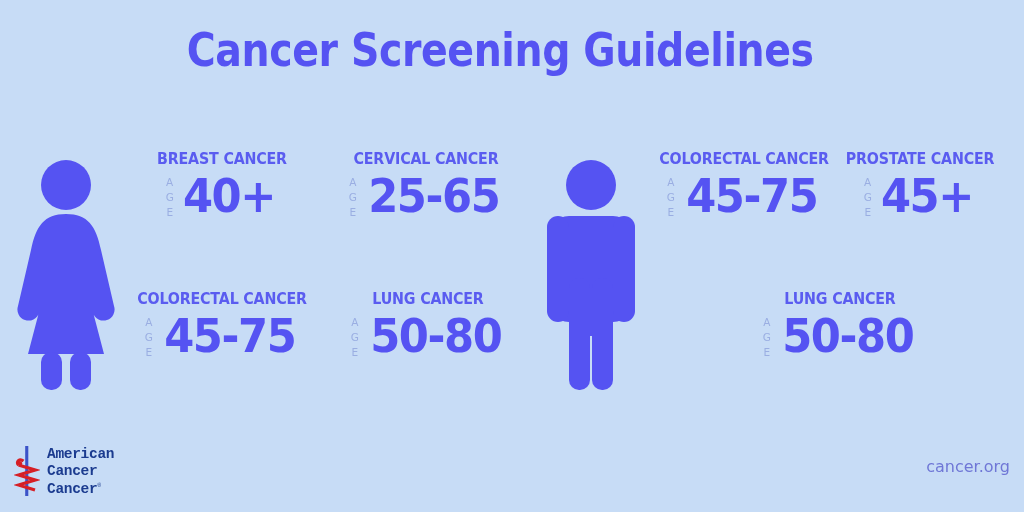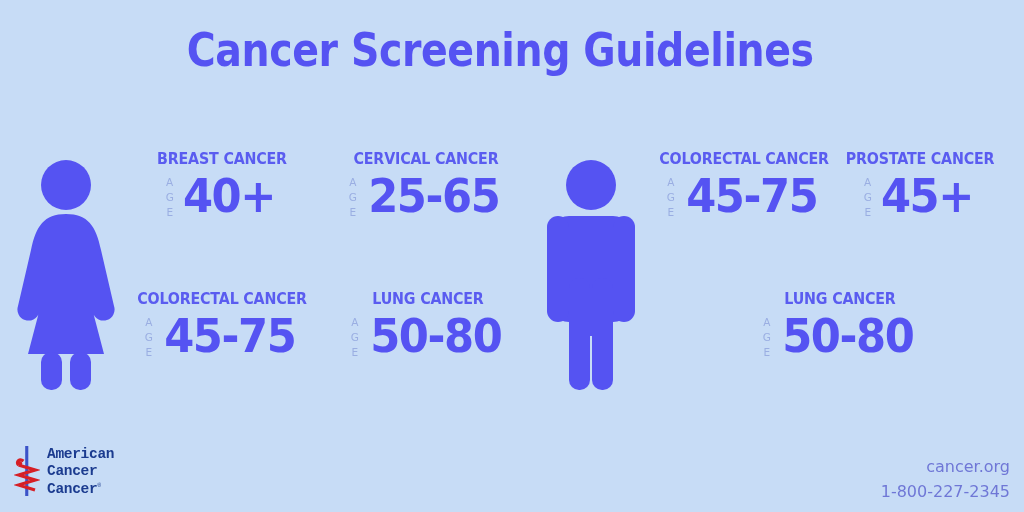--- a/index.html
+++ b/index.html
@@ -284,14 +284,13 @@
   </span>
   <span class="logo-text">
     <div>American</div>
     <div>Cancer</div>
     <div><span>Cancer</span><sup>®</sup></div>
   </span>
 </div>
 
 <div class="contact">
   <div>cancer.org</div>
-  <div>1-800-227-2345</div>
 </div>
 
 </body></html>

